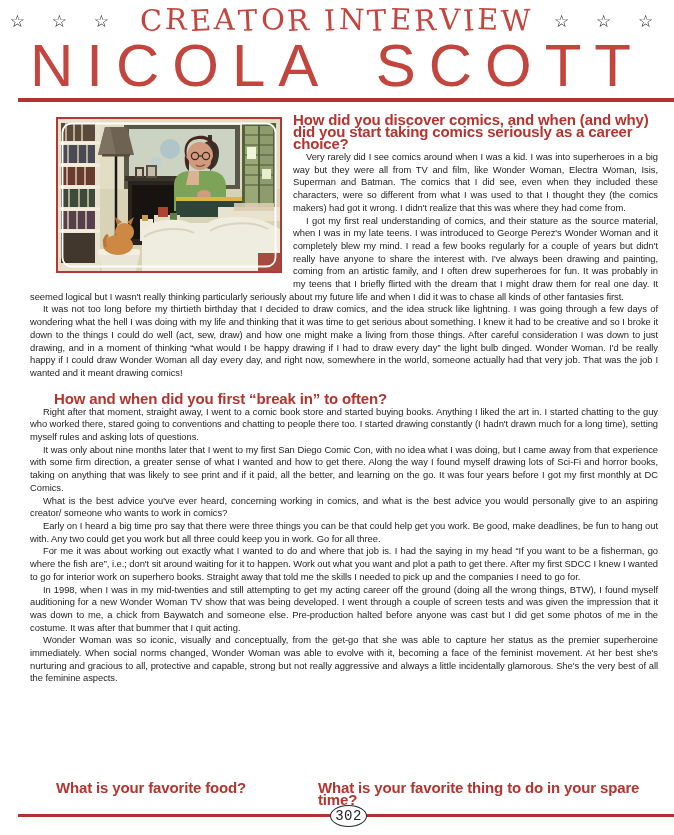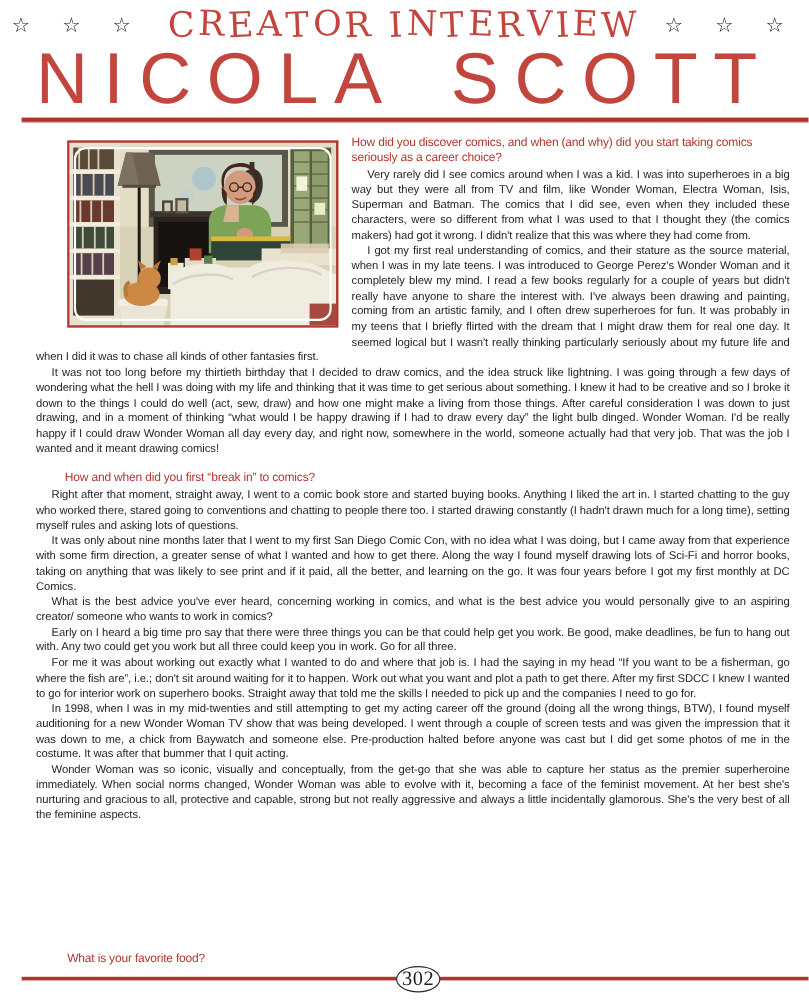--- a/index.html
+++ b/index.html
@@ -65,22 +65,22 @@
     float:left;
     width:226px;height:156px;
     margin:3px 11px 7px 26px;
     border:2px solid #b23a33;
     position:relative;
     background:#d6d2b4;
   }
   .photo-frame svg{display:block;}
   .q-heading{
     color:var(--red-head);
-    font-weight:normal;
-    font-size:10px;line-height:12px;
+    font-weight:bold;
+    font-size:15px;line-height:12px;
     text-indent:24px;
     margin:13px 0 1px 0;
     letter-spacing:-0.15px;
   }
   .q-heading.first{text-indent:0;margin-top:0;}
   .para{
     margin:0;
     text-indent:13px;
     text-align:justify;
   }
@@ -107,22 +107,22 @@
     border-bottom:2.6px solid var(--red-rule);
   }
   .page-badge{
     position:absolute;
     top:0;left:calc(50% - 7px);
     width:37px;height:22px;
     background:#fff;
     border:1.8px solid #2a2a2a;
     border-radius:50%;
     display:flex;align-items:center;justify-content:center;
-    font-family:Liberation Serif, serif;
-    font-size:17px;color:#222;
+    font-family:Liberation Mono, monospace;
+    font-size:14px;color:#222;
     letter-spacing:0.5px;
   }
 </style>
 </head>
 <body>
 
 <div class="page">
 
   <div class="masthead">
     <div class="kicker-row">
@@ -273,35 +273,36 @@
         </g>
 
         <rect x="4.5" y="4.5" width="213" height="143" rx="9" fill="none" stroke="#ffffff" stroke-width="1.8"></rect>
       </svg>
     </div>
 
   <div class="q-heading first">How did you discover comics, and when (and why) did you start taking comics seriously as a career choice?</div>
       <p class="para">Very rarely did I see comics around when I was a kid. I was into superheroes in a big way but they were all from TV and film, like Wonder Woman, Electra Woman, Isis, Superman and Batman. The comics that I did see, even when they included these characters, were so different from what I was used to that I thought they (the comics makers) had got it wrong. I didn't realize that this was where they had come from.</p>
       <p class="para">I got my first real understanding of comics, and their stature as the source material, when I was in my late teens. I was introduced to George Perez's Wonder Woman and it completely blew my mind. I read a few books regularly for a couple of years but didn't really have anyone to share the interest with. I've always been drawing and painting, coming from an artistic family, and I often drew superheroes for fun. It was probably in my teens that I briefly flirted with the dream that I might draw them for real one day. It seemed logical but I wasn't really thinking particularly seriously about my future life and when I did it was to chase all kinds of other fantasies first.</p>
       <p class="para">It was not too long before my thirtieth birthday that I decided to draw comics, and the idea struck like lightning. I was going through a few days of wondering what the hell I was doing with my life and thinking that it was time to get serious about something. I knew it had to be creative and so I broke it down to the things I could do well (act, sew, draw) and how one might make a living from those things. After careful consideration I was down to just drawing, and in a moment of thinking “what would I be happy drawing if I had to draw every day” the light bulb dinged. Wonder Woman. I'd be really happy if I could draw Wonder Woman all day every day, and right now, somewhere in the world, someone actually had that very job. That was the job I wanted and it meant drawing comics!</p>
-      <div class="q-heading">How and when did you first “break in” to comics?</div>
+      <div class="q-heading">How and when did you first “break in” to often?</div>
       <p class="para">Right after that moment, straight away, I went to a comic book store and started buying books. Anything I liked the art in. I started chatting to the guy who worked there, stared going to conventions and chatting to people there too. I started drawing constantly (I hadn't drawn much for a long time), setting myself rules and asking lots of questions.</p>
       <p class="para">It was only about nine months later that I went to my first San Diego Comic Con, with no idea what I was doing, but I came away from that experience with some firm direction, a greater sense of what I wanted and how to get there. Along the way I found myself drawing lots of Sci-Fi and horror books, taking on anything that was likely to see print and if it paid, all the better, and learning on the go. It was four years before I got my first monthly at DC Comics.</p>
       <p class="para">What is the best advice you've ever heard, concerning working in comics, and what is the best advice you would personally give to an aspiring creator/ someone who wants to work in comics?</p>
       <p class="para">Early on I heard a big time pro say that there were three things you can be that could help get you work. Be good, make deadlines, be fun to hang out with. Any two could get you work but all three could keep you in work. Go for all three.</p>
       <p class="para">For me it was about working out exactly what I wanted to do and where that job is. I had the saying in my head “If you want to be a fisherman, go where the fish are”, i.e.; don't sit around waiting for it to happen. Work out what you want and plot a path to get there. After my first SDCC I knew I wanted to go for interior work on superhero books. Straight away that told me the skills I needed to pick up and the companies I need to go for.</p>
       <p class="para">In 1998, when I was in my mid-twenties and still attempting to get my acting career off the ground (doing all the wrong things, BTW), I found myself auditioning for a new Wonder Woman TV show that was being developed. I went through a couple of screen tests and was given the impression that it was down to me, a chick from Baywatch and someone else. Pre-production halted before anyone was cast but I did get some photos of me in the costume. It was after that bummer that I quit acting.</p>
       <p class="para">Wonder Woman was so iconic, visually and conceptually, from the get-go that she was able to capture her status as the premier superheroine immediately. When social norms changed, Wonder Woman was able to evolve with it, becoming a face of the feminist movement. At her best she's nurturing and gracious to all, protective and capable, strong but not really aggressive and always a little incidentally glamorous. She's the very best of all the feminine aspects.</p>
     </div>
 
   <div class="bottom">
     <div class="col col-left">
       <div class="q-heading">What is your favorite food?</div>
     </div>
     <div class="col col-right">
+      <div class="q-heading">What is your favorite thing to do in your spare time?</div>
     </div>
   </div>
 
   <div class="footer">
     <div class="footer-rule"></div>
     <div class="page-badge">302</div>
   </div>
 
 </div>
 

